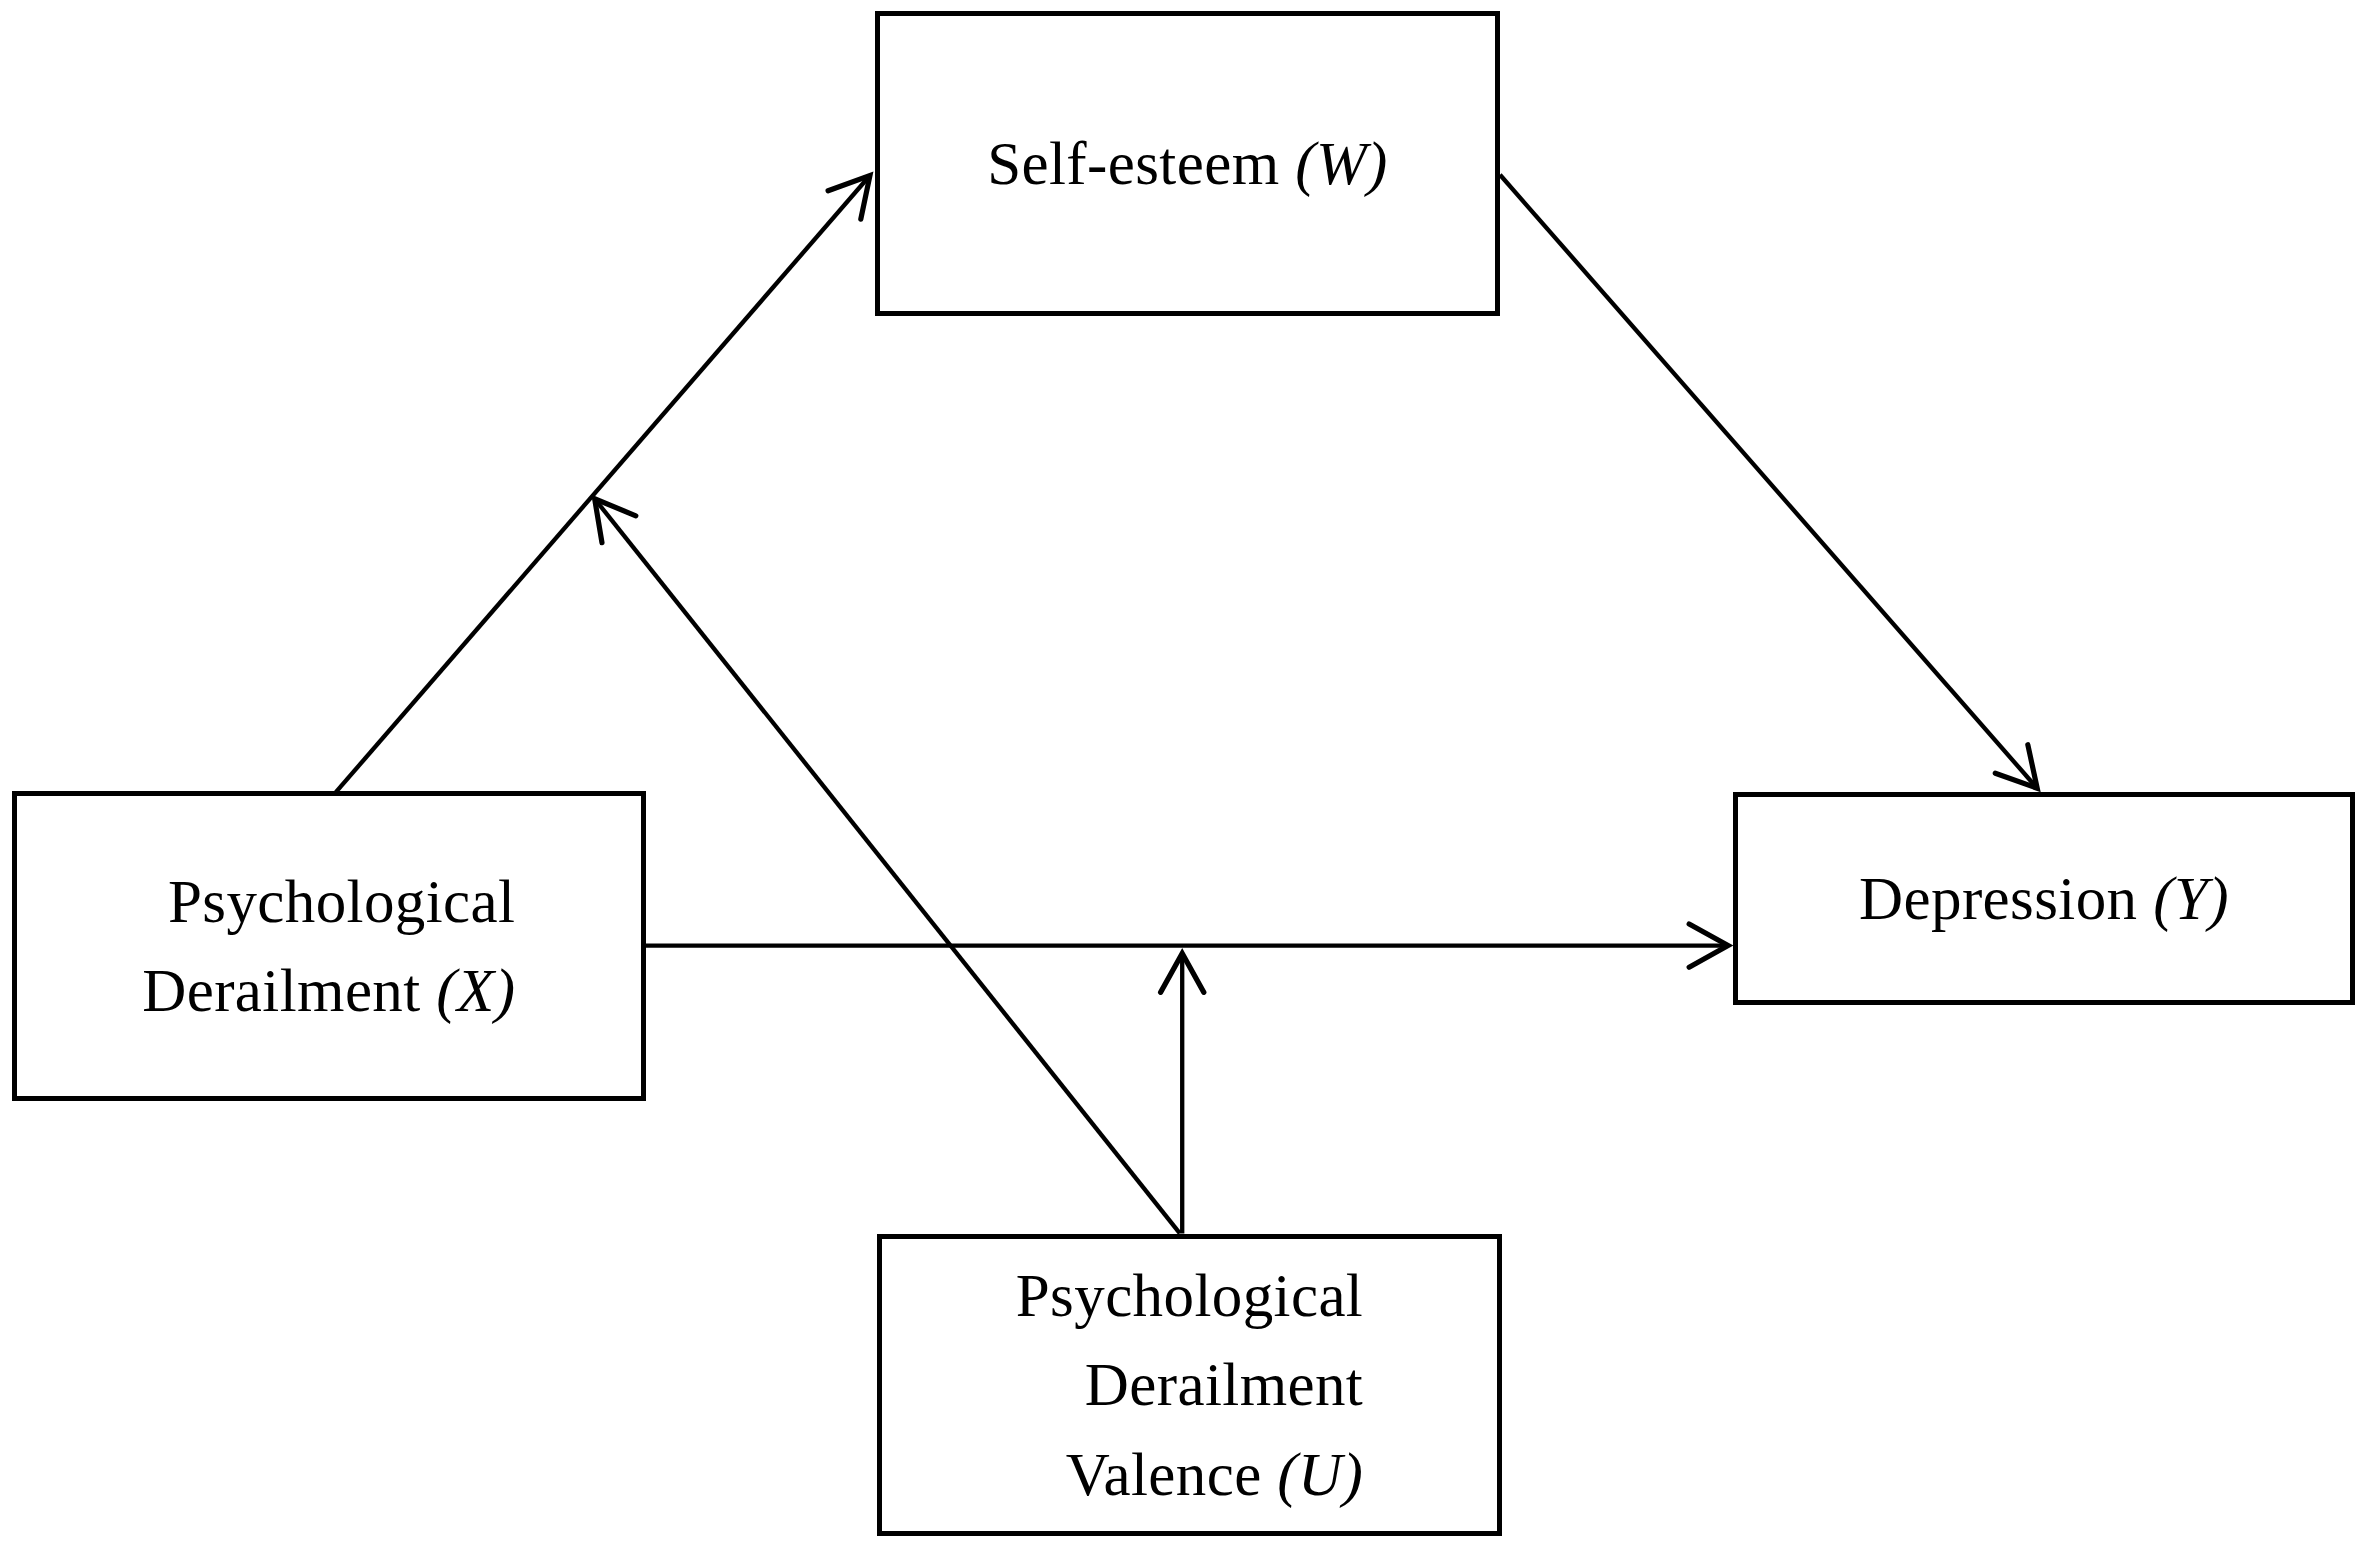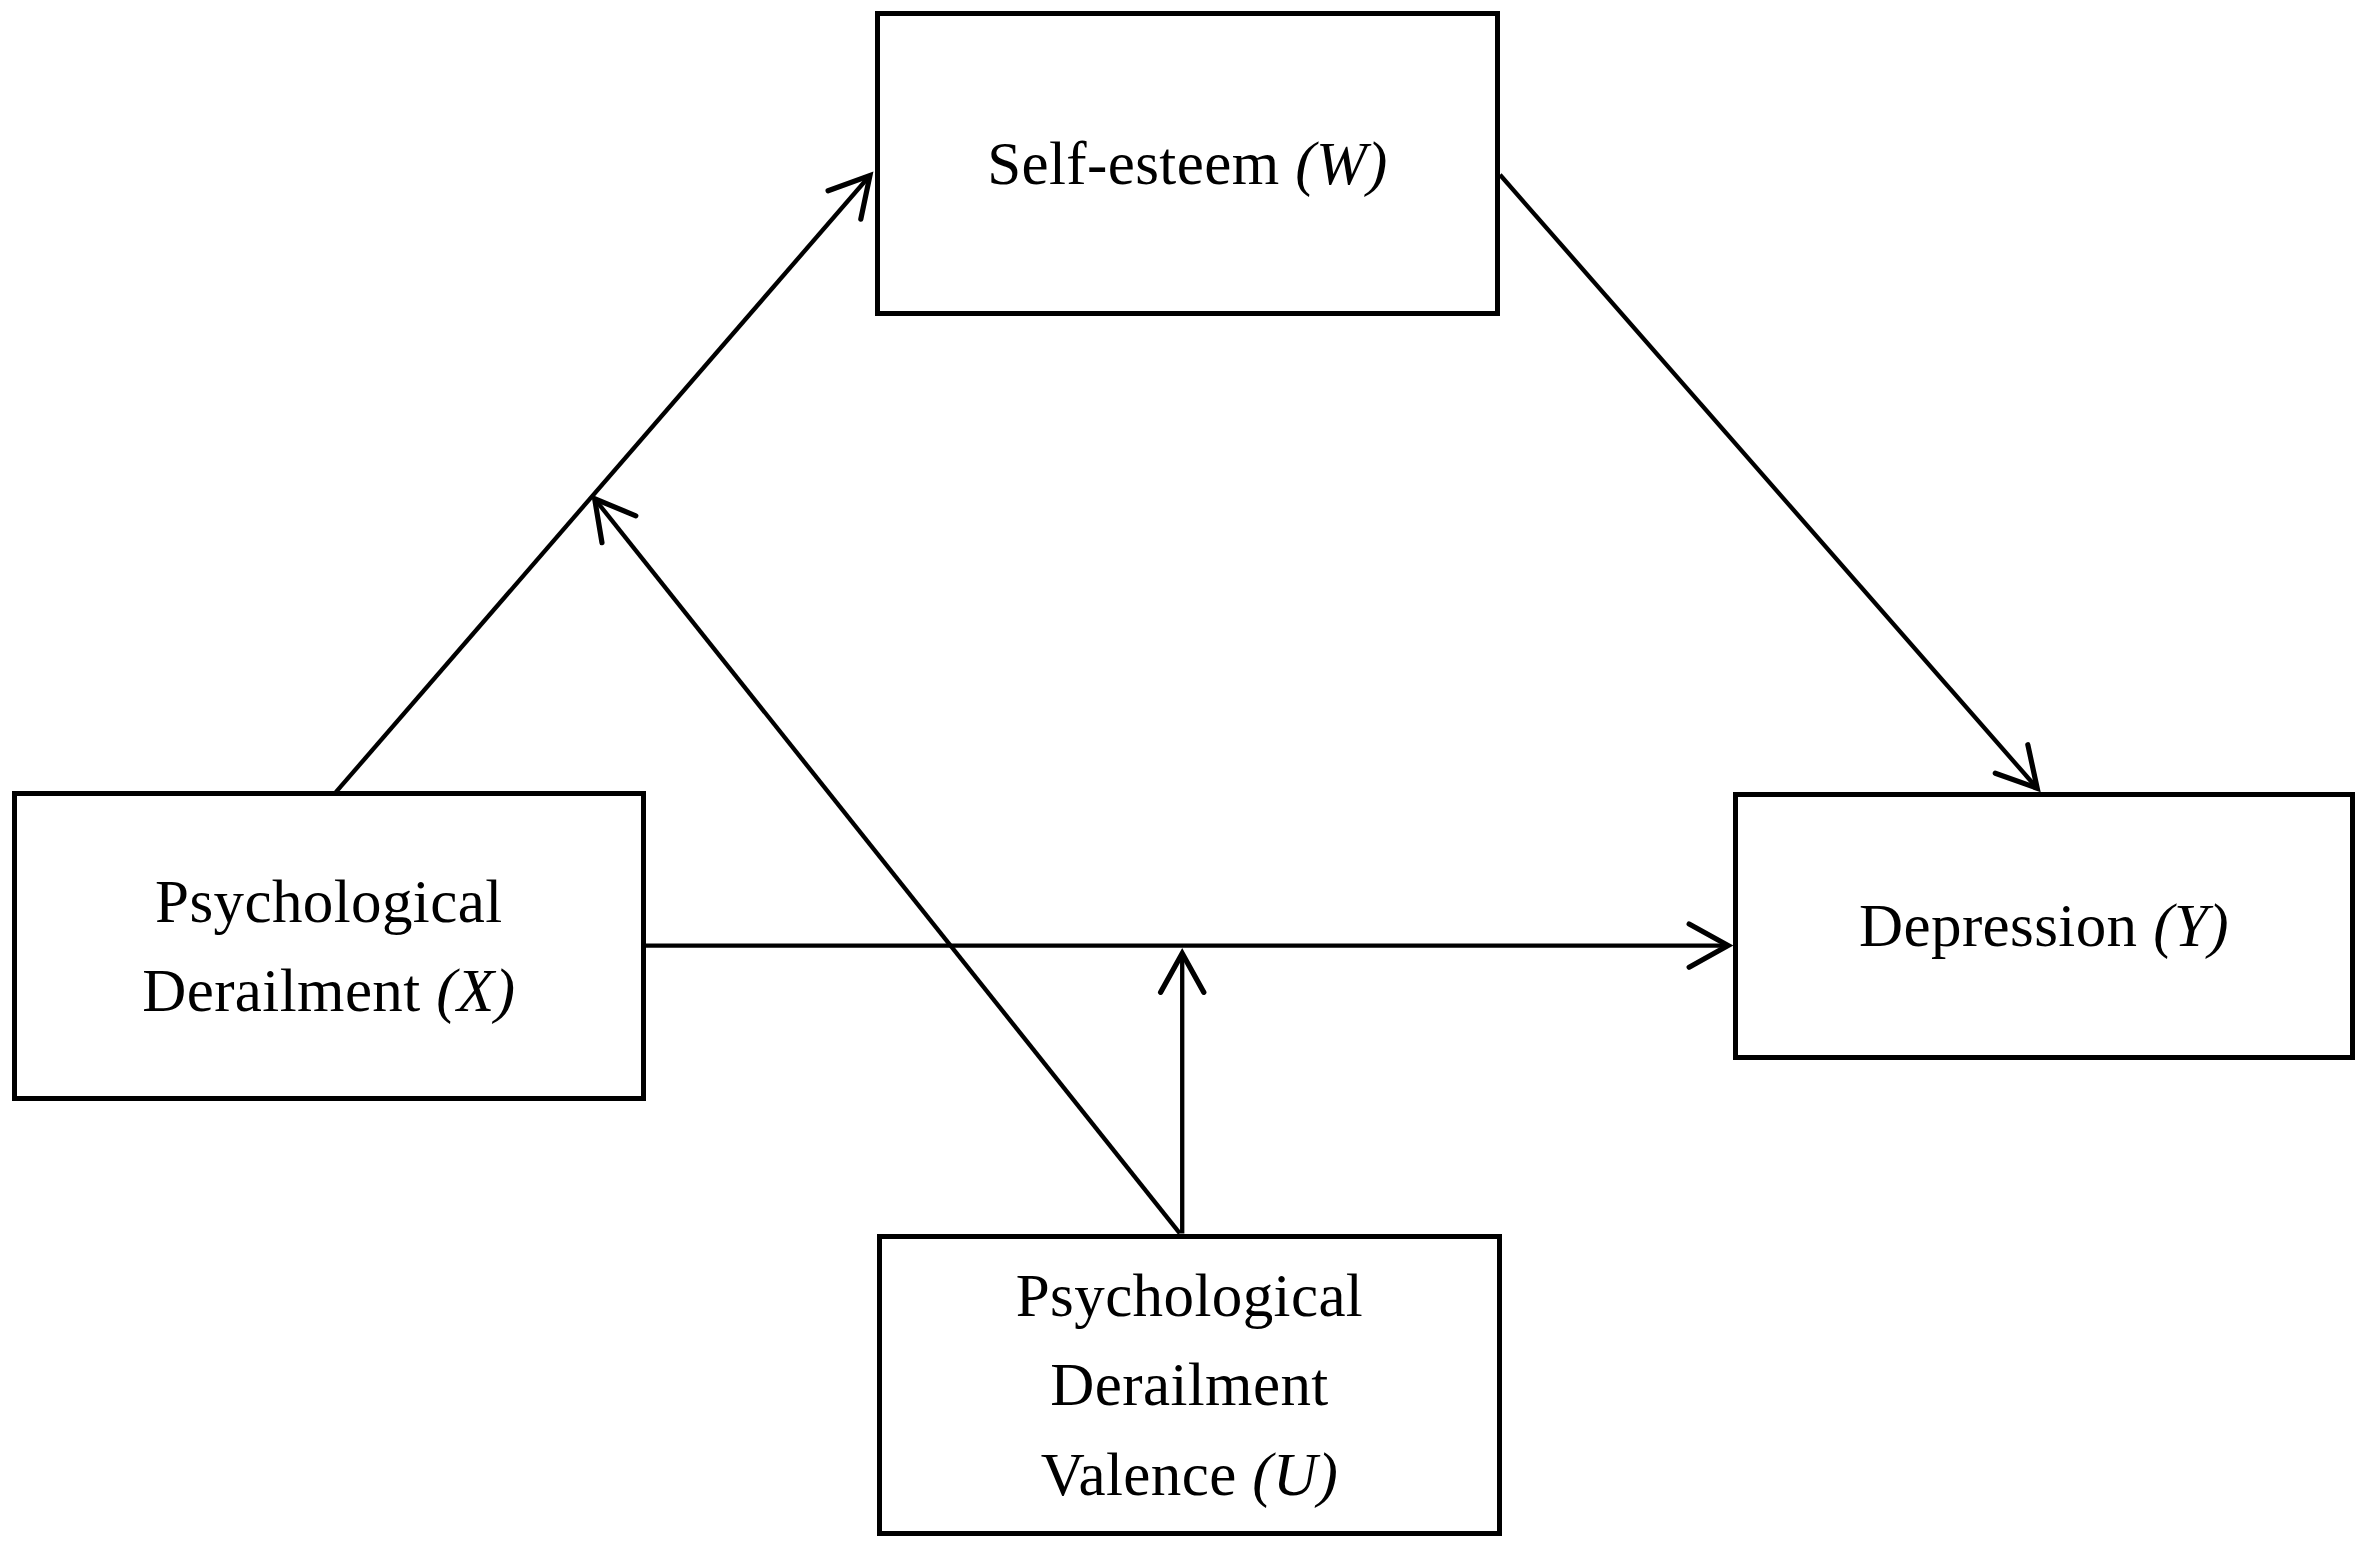--- a/index.html
+++ b/index.html
@@ -28,32 +28,32 @@
     position: absolute;
     box-sizing: border-box;
     border: 5.5px solid #000000;
     background: #ffffff;
     display: flex;
     align-items: center;
     justify-content: center;
     z-index: 2;
   }
   .label {
-    text-align: center;
+    text-align: right;
     font-size: 61px;
     line-height: 1.46;
     white-space: pre;
     letter-spacing: 0.4px;
   }
   .label i {
     font-style: italic;
   }
   .node-self-esteem   { left: 875px; top: 11px;   width: 625px; height: 305px; }
   .node-derailment    { left: 11.8px;   top: 791px; width: 634px; height: 310px; }
-  .node-depression    { left: 1733px; top: 792px; width: 622px; height: 268px; }
+  .node-depression    { left: 1733px; top: 792px; width: 622px; height: 213px; }
   .node-valence       { left: 877px; top: 1234px; width: 625px; height: 302px; }
 </style>
 </head>
 <body>
 
 <div class="stage">
 
   <svg class="arrow-layer" viewBox="0 0 3022 1983" xmlns="http://www.w3.org/2000/svg">
     <defs>
       <marker id="openArrow" markerUnits="strokeWidth" markerWidth="13" markerHeight="13" refX="10" refY="6" orient="auto">

